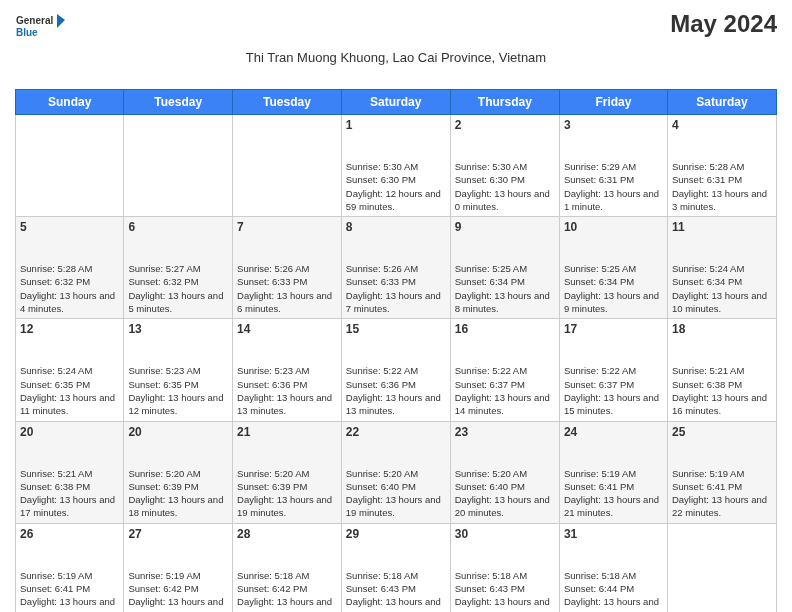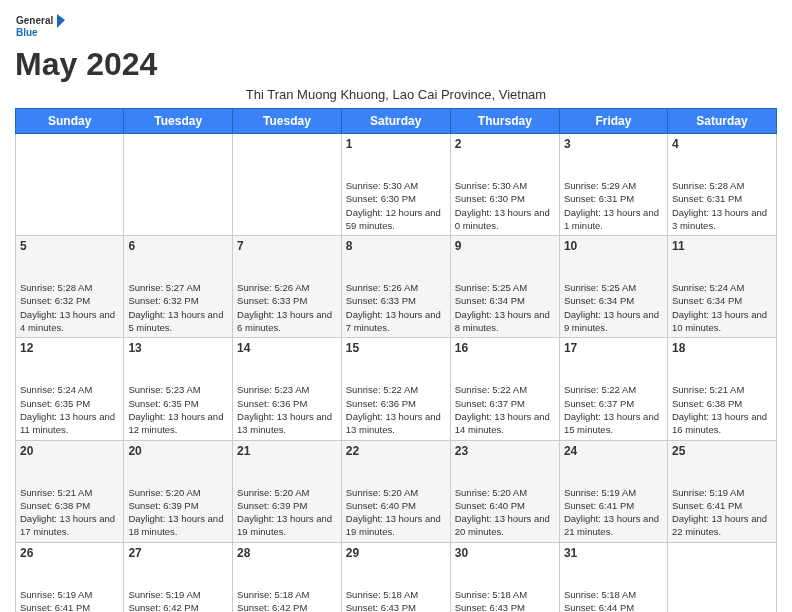--- a/index.html
+++ b/index.html
@@ -8,38 +8,37 @@
       background: #fff;
       width: 792px;
       min-height: 612px;
       padding: 10px 15px;
     }
     .header {
       display: flex;
       justify-content: space-between;
       align-items: flex-start;
       margin-bottom: 4px;
-      flex-direction: column;
     }
     .logo {
       display: flex;
       align-items: center;
       gap: 4px;
     }
     .month-title {
-      font-size: 32px;
+      font-size: 24px;
       font-weight: bold;
       color: #333;
       text-align: left;
     }
     .subtitle {
       text-align: center;
       font-size: 13px;
       color: #333;
-      margin-bottom: 6px;
+      margin-bottom: 24px;
       font-weight: normal;
     }
     .calendar {
       width: 100%;
       border-collapse: collapse;
       font-size: 10px;
     }
     .calendar th {
       background: #3b82f6;
       color: #fff;

